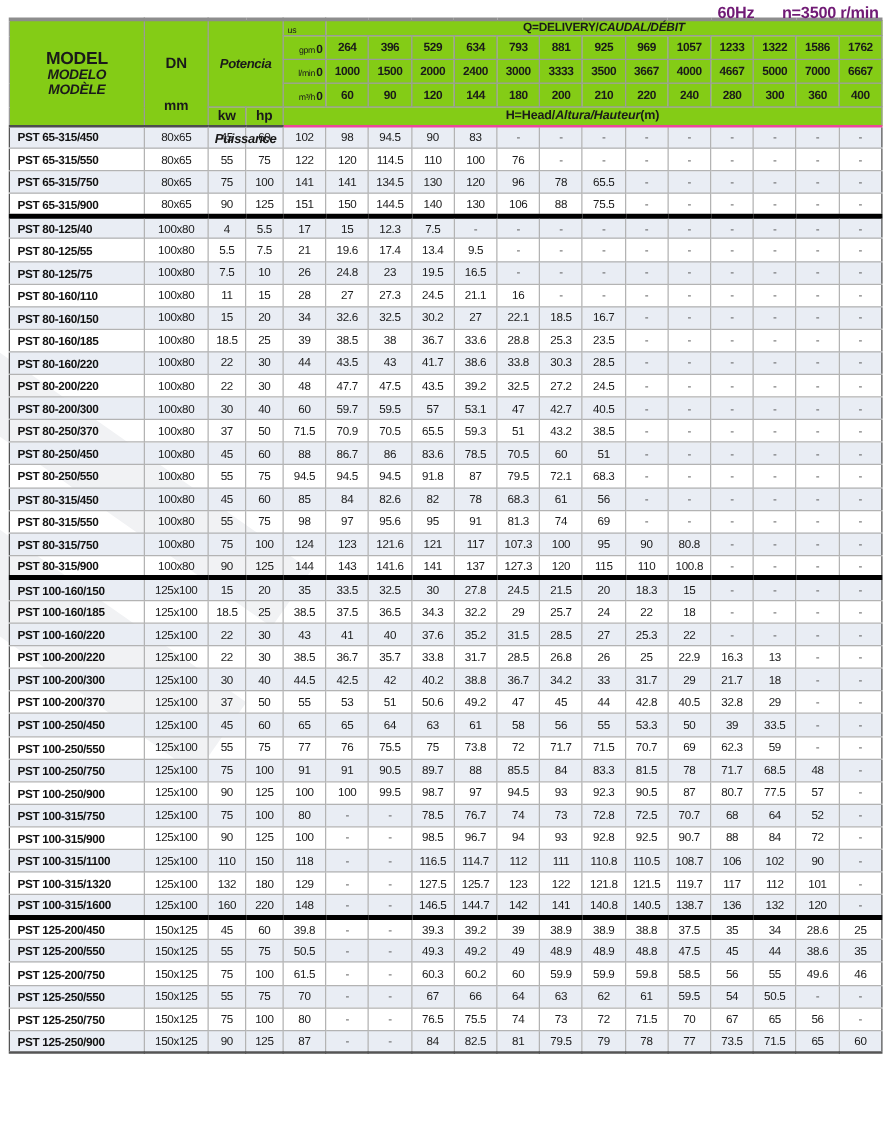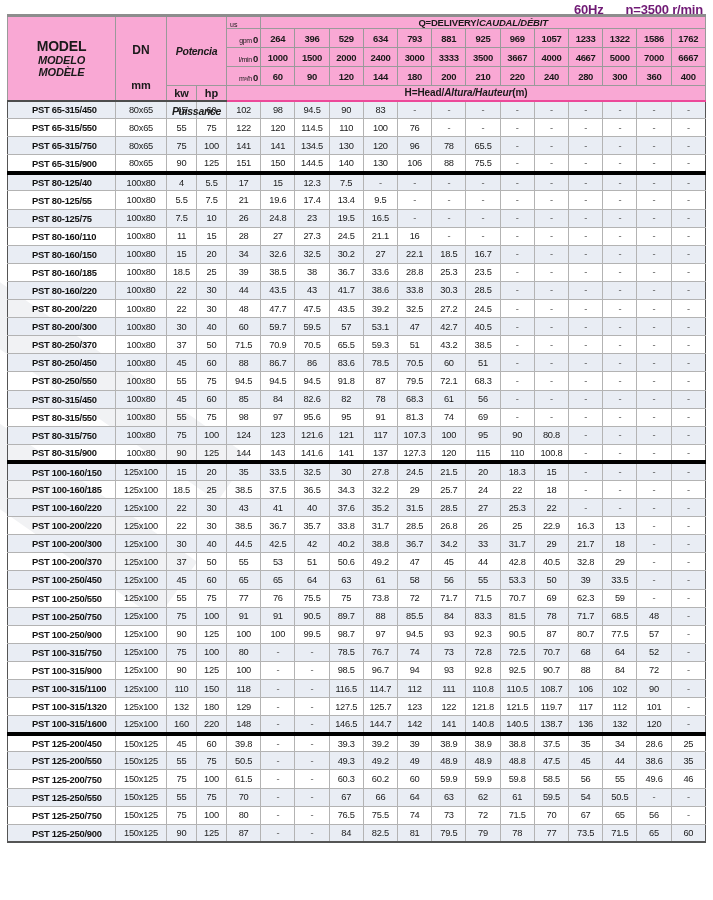--- a/index.html
+++ b/index.html
@@ -17,21 +17,21 @@
     font-size:13px; font-weight:bold; color:#701a75; letter-spacing:-0.2px; }
   .topbar span + span { margin-left:22px; }
 
   table.perf { position:absolute; left:7px; top:14px; width:699px; z-index:1;
     border-collapse:collapse; table-layout:fixed;
     border-left:1px solid #555; border-right:1px solid #555;
     border-top:3px solid #8d8d8d; border-bottom:2px solid #555; }
   col.c-model { width:108px; } col.c-dn { width:51px; }
   col.c-kw { width:30px; } col.c-hp { width:30px; }
 
-  thead th { border:1px solid #9a9a9a; font-weight:bold; background:#f9a8d4; padding:0; }
+  thead th { border:1px solid #9a9a9a; font-weight:bold; background:#84cc16; padding:0; }
   thead tr.hr1 th { border-top:none; }
   .model-h, .dn-h, .pow-h { vertical-align:middle; text-align:center; }
   .model-h .l1 { font-size:14px; letter-spacing:-0.2px; }
   .model-h .l2, .model-h .l3 { font-size:11px; font-style:italic; letter-spacing:-0.2px; }
   .dn-inner { display:flex; flex-direction:column; height:71px; }
   .dn-inner .dn-top { flex:1; display:flex; align-items:center; justify-content:center; font-size:12px; }
   .dn-inner .dn-mm { height:16px; line-height:15px; font-size:11px; }
   .pow-inner { display:flex; flex-direction:column; justify-content:center; height:56px; font-size:10.5px; letter-spacing:-0.3px;gap:48px; }
   .pow-inner .it { font-style:italic; }
   .kwhp { font-size:11px; height:15px; }
@@ -43,21 +43,21 @@
   .unitcell b { font-size:9.5px; margin-left:1px; }
   .fnum { font-size:9.5px; letter-spacing:-0.3px; height:15px; }
   .htitle { font-size:10px; height:14px; letter-spacing:-0.1px; border-bottom:2px solid #ec4899; }
   .htitle i { font-style:italic; }
   thead .sp-b { border-bottom:2px solid #4d4d4d; }
 
   tbody td { border:1px solid #b3b3b3; height:18.1px; text-align:center;
     font-size:9.3px; letter-spacing:-0.25px; padding:0; }
   tbody tr.alt td { background:#e9edf4; }
   tbody tr.grp td { border-top:4px solid #000000; }
-  tbody td.model { text-align:left; padding-left:24px; font-weight:bold; font-size:9.4px; color:#111; }
+  tbody td.model { text-align:left; padding-left:6px; font-weight:bold; font-size:9.4px; color:#111; }
   tbody td.dash { color:#555; }
   tbody td:first-child { border-left:none; }
   tbody td:last-child { border-right:none; }
 
   .footer { position:absolute; left:7px; right:7px; top:881px; display:flex;
     justify-content:space-between; font-size:9.3px; font-weight:bold; letter-spacing:-0.2px; }
   .footer .it { font-style:italic; }
   .footer .pages { color:#1460aa; margin-left:8px; }
 </style>
 </head>

